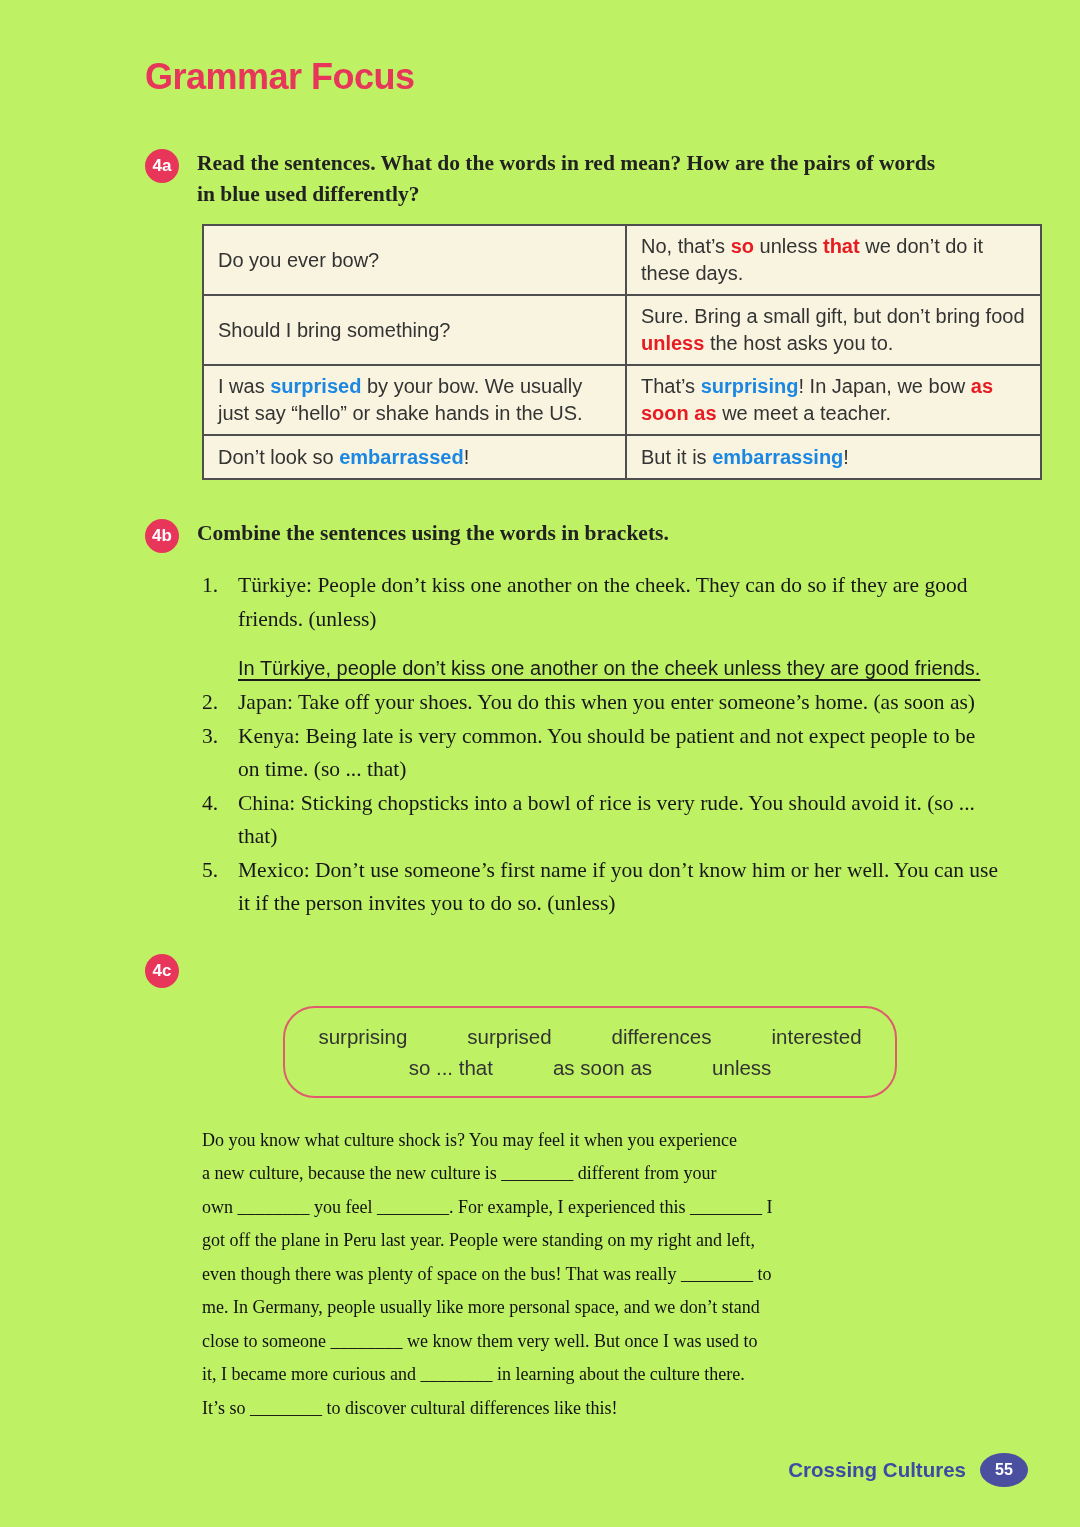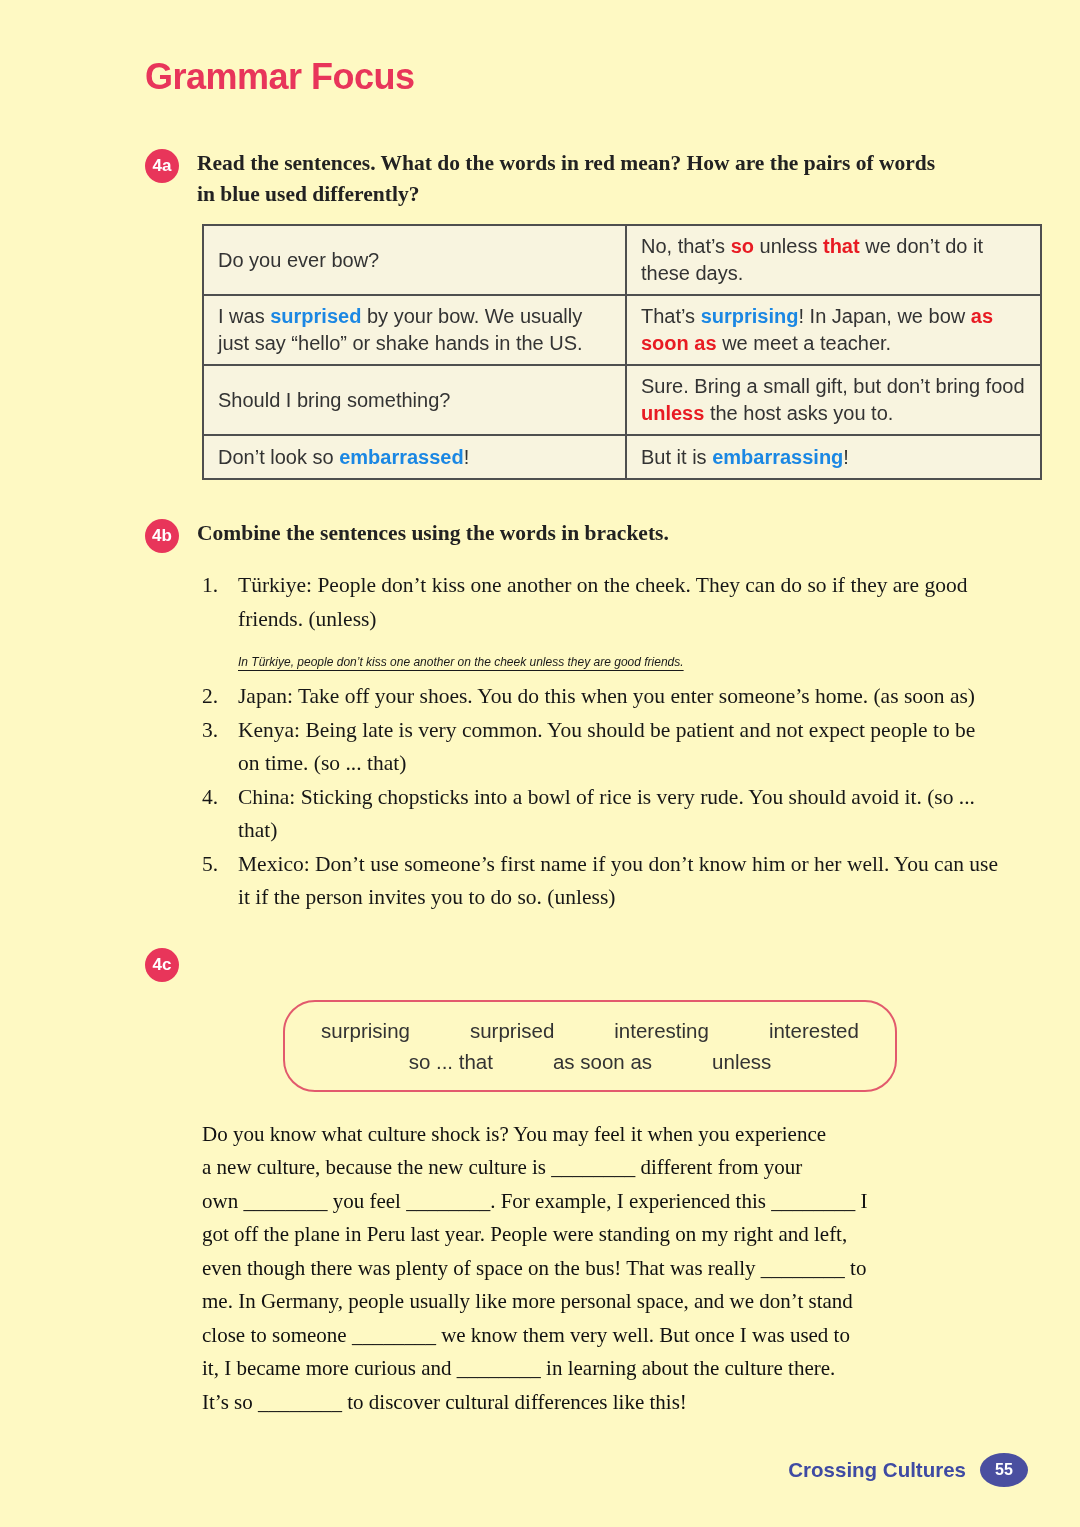--- a/index.html
+++ b/index.html
@@ -1,18 +1,18 @@
 <!DOCTYPE html>
 <html><head>
 <meta charset="utf-8">
 <style>
   html,body { margin:0; padding:0; background:#d8d8d8; }
   .page {
     position:relative; width:1080px; height:1527px; margin:0 auto;
-    background:#fef9c3; box-sizing:border-box;
+    background:#bef264; box-sizing:border-box;
     padding:56px 100px 0 145px;
     font-family:"Liberation Serif", serif; color:#1e1e1e;
     overflow:hidden;
   }
   .title {
     margin:0 0 50px 0;
     font-family:"Liberation Sans", sans-serif; font-weight:bold;
     font-size:36px; letter-spacing:-0.5px; color:#e8355a;
   }
   .sec-head { display:flex; align-items:flex-start; gap:18px; }
@@ -45,37 +45,37 @@
   .seg-blue { color:#1b87e3; font-weight:bold; }
   
   .sec-4b { margin-top:38px; }
   .items {
     margin:16px 0 0 57px; width:800px;
     font-size:21.5px; line-height:33.5px; color:#171717;
   }
   .item { display:flex; gap:10px; }
   .item-num { flex:0 0 26px; }
   .answer {
-    font-family:"Liberation Sans", sans-serif; font-style:italic;
-    font-size:12px; line-height:30px;
+    font-family:"Liberation Sans", sans-serif; 
+    font-size:20px; line-height:30px;
     text-decoration:underline; text-underline-offset:4px;
-    color:#1a1a1a; margin:11px 0 3px 0;
+    color:#1a1a1a; margin:17px 0 3px 0;
   }
   
   .sec-4c { margin-top:32px; }
   .word-box {
     box-sizing:border-box; margin:18px 0 0 138px; width:614px;
     border:2.5px solid #e25a6d; border-radius:32px;
     padding:13px 26px;
     font-family:"Liberation Sans", sans-serif; font-size:20.5px; color:#333333;
   }
   .word-row { display:flex; justify-content:center; column-gap:60px; line-height:31px; }
   .passage {
     margin:26px 0 0 57px; width:800px;
-    font-size:21px; line-height:33.5px; color:#111111;
+    font-size:18px; line-height:33.5px; color:#111111;
   }
   .passage .passage-line { display:block; white-space:nowrap; }
   
   .footer {
     position:absolute; right:52px; bottom:40px;
     display:flex; align-items:center; gap:14px;
     font-family:"Liberation Sans", sans-serif;
   }
   .footer-label { color:#3f4ba3; font-weight:bold; font-size:20.5px; }
   .page-badge {
@@ -97,26 +97,26 @@
       <span class="badge">4a</span>
       <p class="instruction">Read the sentences. What do the words in red mean? How are the pairs of words in blue used differently?</p>
     </div>
     <table class="grammar-table">
       <tbody>
         <tr class="row-tall">
           <td class="col-left"><span>Do you ever bow?</span></td>
           <td class="col-right"><span>No, that’s </span><span class="seg-red">so</span><span> unless </span><span class="seg-red">that</span><span> we don’t do it these days.</span></td>
         </tr>
         <tr class="row-tall">
+          <td class="col-left"><span>Should I bring something?</span></td>
+          <td class="col-right"><span>Sure. Bring a small gift, but don’t bring food </span><span class="seg-red">unless</span><span> the host asks you to.</span></td>
+        </tr>
+        <tr class="row-tall">
           <td class="col-left"><span>I was </span><span class="seg-blue">surprised</span><span> by your bow. We usually just say “hello” or shake hands in the US.</span></td>
           <td class="col-right"><span>That’s </span><span class="seg-blue">surprising</span><span>! In Japan, we bow </span><span class="seg-red">as soon as</span><span> we meet a teacher.</span></td>
-        </tr>
-        <tr class="row-tall">
-          <td class="col-left"><span>Should I bring something?</span></td>
-          <td class="col-right"><span>Sure. Bring a small gift, but don’t bring food </span><span class="seg-red">unless</span><span> the host asks you to.</span></td>
         </tr>
         <tr class="row-short">
           <td class="col-left"><span>Don’t look so </span><span class="seg-blue">embarrassed</span><span>!</span></td>
           <td class="col-right"><span>But it is </span><span class="seg-blue">embarrassing</span><span>!</span></td>
         </tr>
       </tbody>
     </table>
   </section>
 
   <section class="sec-4b">
@@ -152,21 +152,21 @@
   </section>
 
   <section class="sec-4c">
     <div class="sec-head">
       <span class="badge">4c</span>
     </div>
     <div class="word-box">
       <div class="word-row">
           <span class="word">surprising</span>
           <span class="word">surprised</span>
-          <span class="word">interesting</span>
+          <span class="word">differences</span>
           <span class="word">interested</span>
         </div>
       <div class="word-row">
           <span class="word">so ... that</span>
           <span class="word">as soon as</span>
           <span class="word">unless</span>
         </div>
     </div>
     <div class="passage">
         <span class="passage-line">Do you know what culture shock is? You may feel it when you experience</span>

